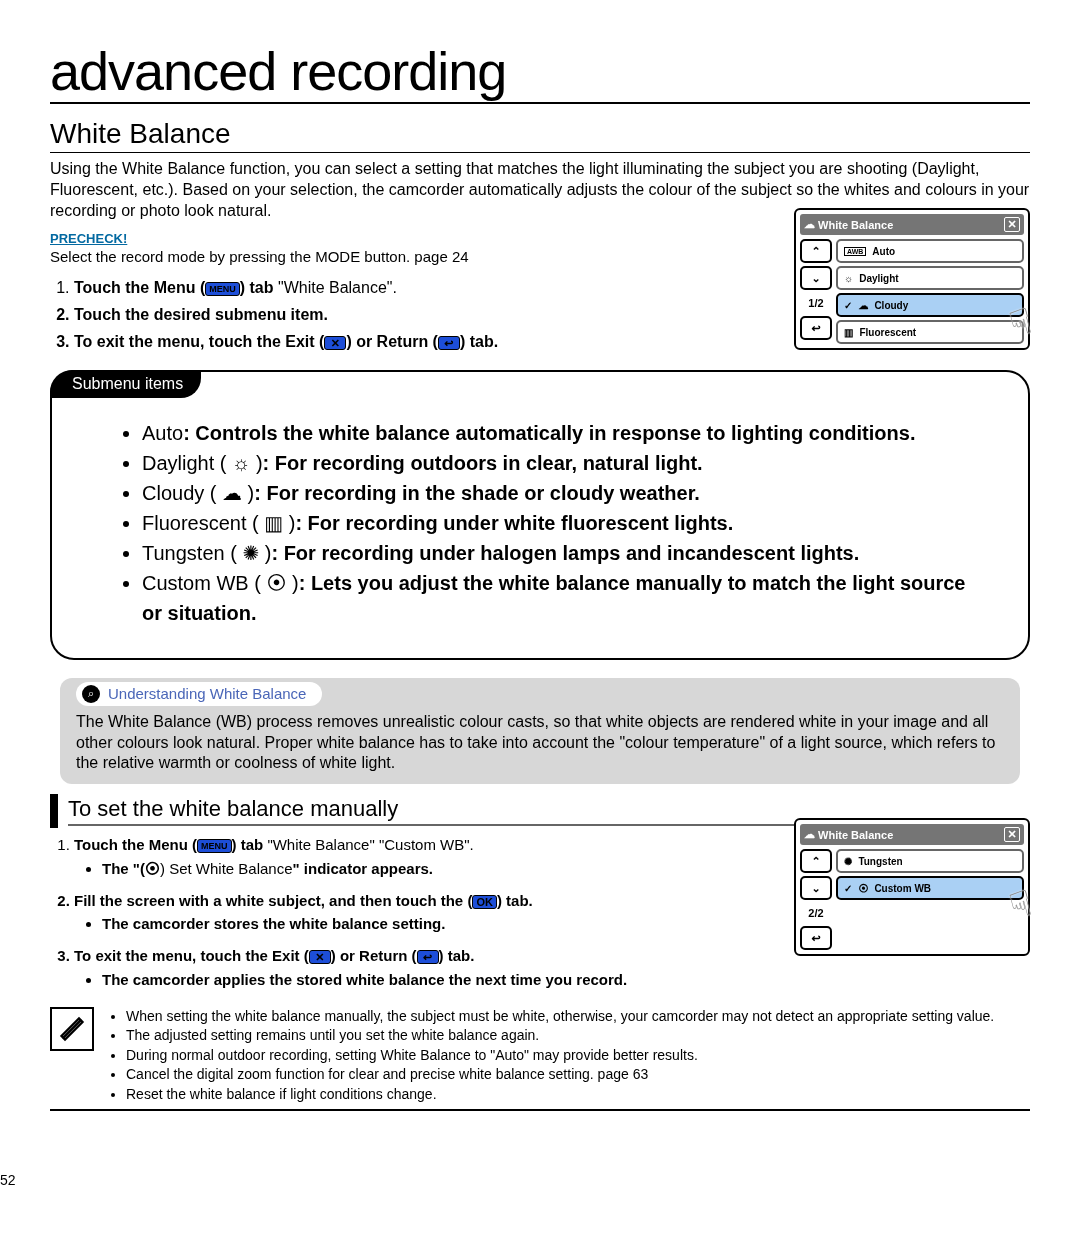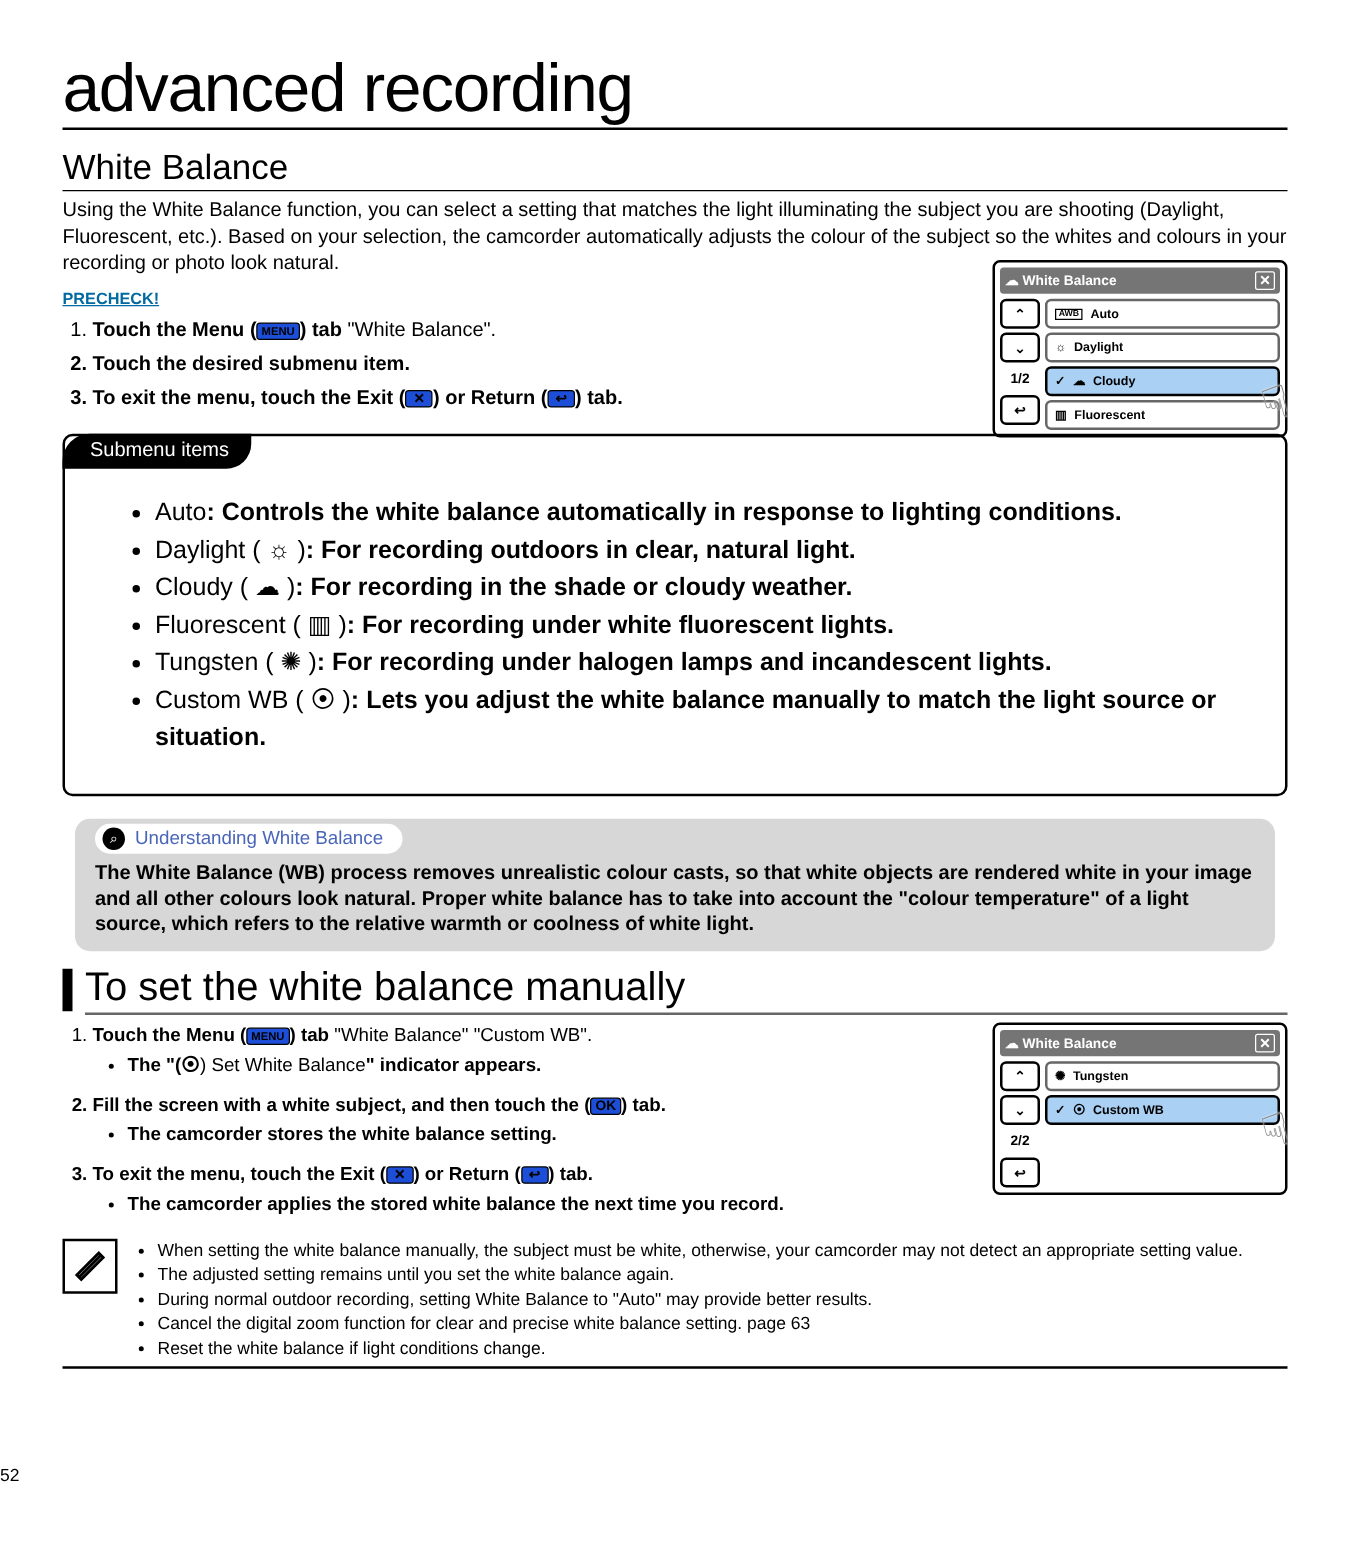--- a/index.html
+++ b/index.html
@@ -59,23 +59,23 @@
     padding: 0 3px;
     font-size: 9px;
     font-weight: bold;
     vertical-align: middle;
     line-height: 12px;
     background: #1d4ed8;
   }
   .icon-chip { min-width: 14px; text-align: center; font-size: 11px; }
   .sub-box {
     border: 2px solid #000;
-    border-radius: 8px;
+    border-radius: 24px;
     margin: 14px 0 14px 0;
-    padding: 34px 30px 18px 42px;
+    padding: 34px 30px 18px 60px;
     position: relative;
   }
   .sub-label {
     position: absolute;
     top: -2px;
     left: -2px;
     background: #000;
     color: #fff;
     font-size: 16px;
     padding: 5px 18px 5px 22px;
@@ -112,37 +112,37 @@
     background: #000;
     color: #fff;
     border-radius: 50%;
     align-items: center;
     justify-content: center;
     font-size: 11px;
     margin-right: 8px;
   }
   .u-body {
     font-size: 16px;
-    font-weight: bold;
+    font-weight: normal;
     line-height: 1.3;
     margin-top: 6px;
   }
   .bar-title {
     display: flex;
     align-items: center;
     margin: 10px 0 6px 0;
   }
   .bar {
     width: 8px;
     height: 34px;
     background: #000;
     margin-right: 10px;
   }
   .bar-text {
-    font-size: 32px;
+    font-size: 22px;
     font-weight: 300;
     border-bottom: 2px solid #666;
     flex: 1;
     padding-bottom: 2px;
   }
   .manual-steps {
     font-size: 15px;
     line-height: 1.45;
     padding-left: 24px;
     margin: 6px 0;
@@ -260,20 +260,21 @@
 <body>
 
 <div class="page-title">advanced recording</div>
 
 <div class="two-col">
 
   <div class="section-title">White Balance</div>
   <div class="intro">Using the White Balance function, you can select a setting that matches the light illuminating the subject you are shooting (Daylight, Fluorescent, etc.). Based on your selection, the camcorder automatically adjusts the colour of the subject so the whites and colours in your recording or photo look natural.</div>
 
   <div class="precheck">PRECHECK!</div>
+  <div class="select-record">Select the record mode by pressing the MODE button. page 24</div>
 
   <div class="device" style="top: 90px;">
     <div class="dev-head">
       <span class="cloud-icon">☁</span>&nbsp;
       <span>White Balance</span>
       <span class="x">✕</span>
     </div>
     <div class="dev-body">
       <div class="dev-left">
         <div class="btn">⌃</div>

